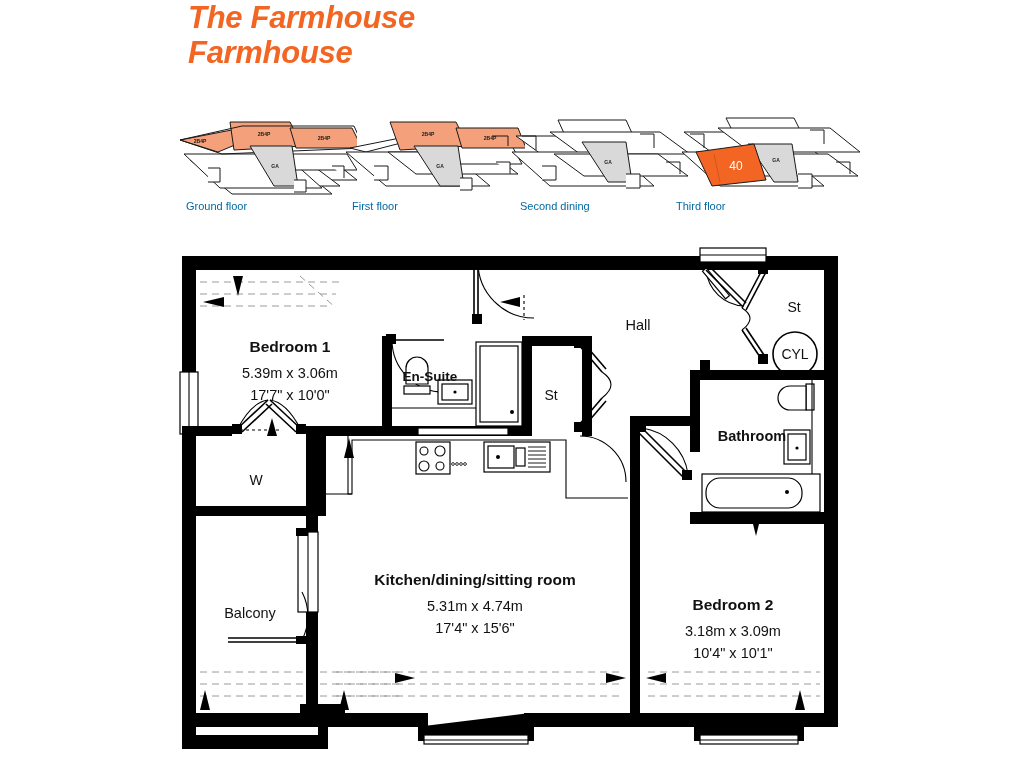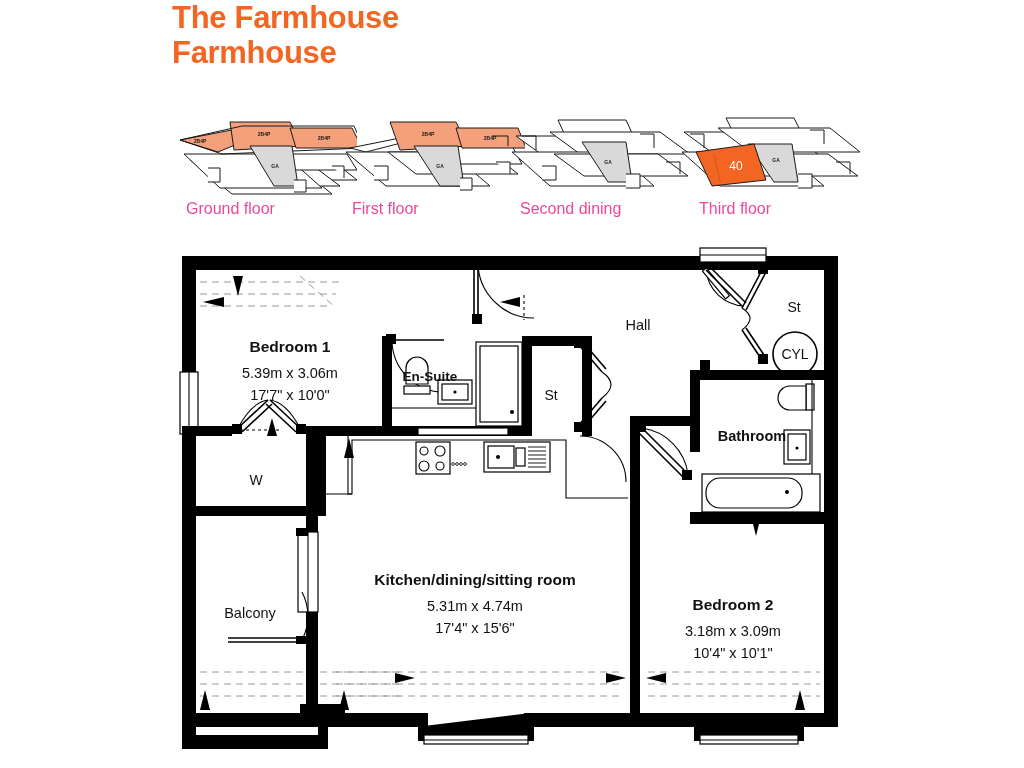--- a/index.html
+++ b/index.html
@@ -12,22 +12,23 @@
   }
   #page {
     position: relative;
     width: 1024px; height: 768px;
     background: #ffffff;
   }
 
   
   #title-block {
     position: absolute;
-    left: 172px; top: 0px;
+    left: 188px; top: 0px;
     width: 460px;
+    font-style: italic;
   }
   #title-block .tline {
     font-size: 31px;
     font-weight: bold;
     color: #F26522;
     line-height: 1.13;
     letter-spacing: -0.3px;
     white-space: nowrap;
   }
 
@@ -38,22 +39,22 @@
     width: 700px; height: 108px;
   }
   .floor-thumb {
     position: absolute;
     top: 0; width: 185px; height: 100px;
   }
   .floor-thumb svg { display: block; }
   .floor-label {
     position: absolute;
     top: 92px;
-    font-size: 16px;
-    color: #ec4899;
+    font-size: 11px;
+    color: #0369a1;
     white-space: nowrap;
   }
 
   
   #plan-wrap {
     position: absolute;
     left: 0; top: 240px;
     width: 1024px; height: 528px;
   }
   #plan-svg { display: block; }
@@ -187,21 +188,21 @@
           <polygon points="72,36 116,36 122,74 98,74" fill="#D9D9D9"></polygon>
 
           <polygon points="20,44 78,36 90,72 36,78" fill="#F26522"></polygon>
           <line x1="38" y1="46" x2="44" y2="74" stroke="#c4531a" stroke-width="0.8"></line>
         </g>
         <g font-family="Liberation Sans, sans-serif" font-size="5" font-weight="bold" fill="#1a1a1a" text-anchor="middle">
           <text x="100" y="54">GA</text>
         </g>
         <text x="60" y="62" font-family="Liberation Sans, sans-serif" font-size="12" fill="#ffffff" text-anchor="middle">40</text>
       </svg>
-      <div class="floor-label" style="left:23px;">Third floor</div>
+      <div class="floor-label" style="left:0;">Third floor</div>
     </div>
   </div>
 
   <div id="plan-wrap">
     <svg id="plan-svg" width="1024" height="528" viewBox="0 0 1024 528">
 
       <path class="wall" fill-rule="evenodd" d="
         M 182 16
         L 838 16
         L 838 487

